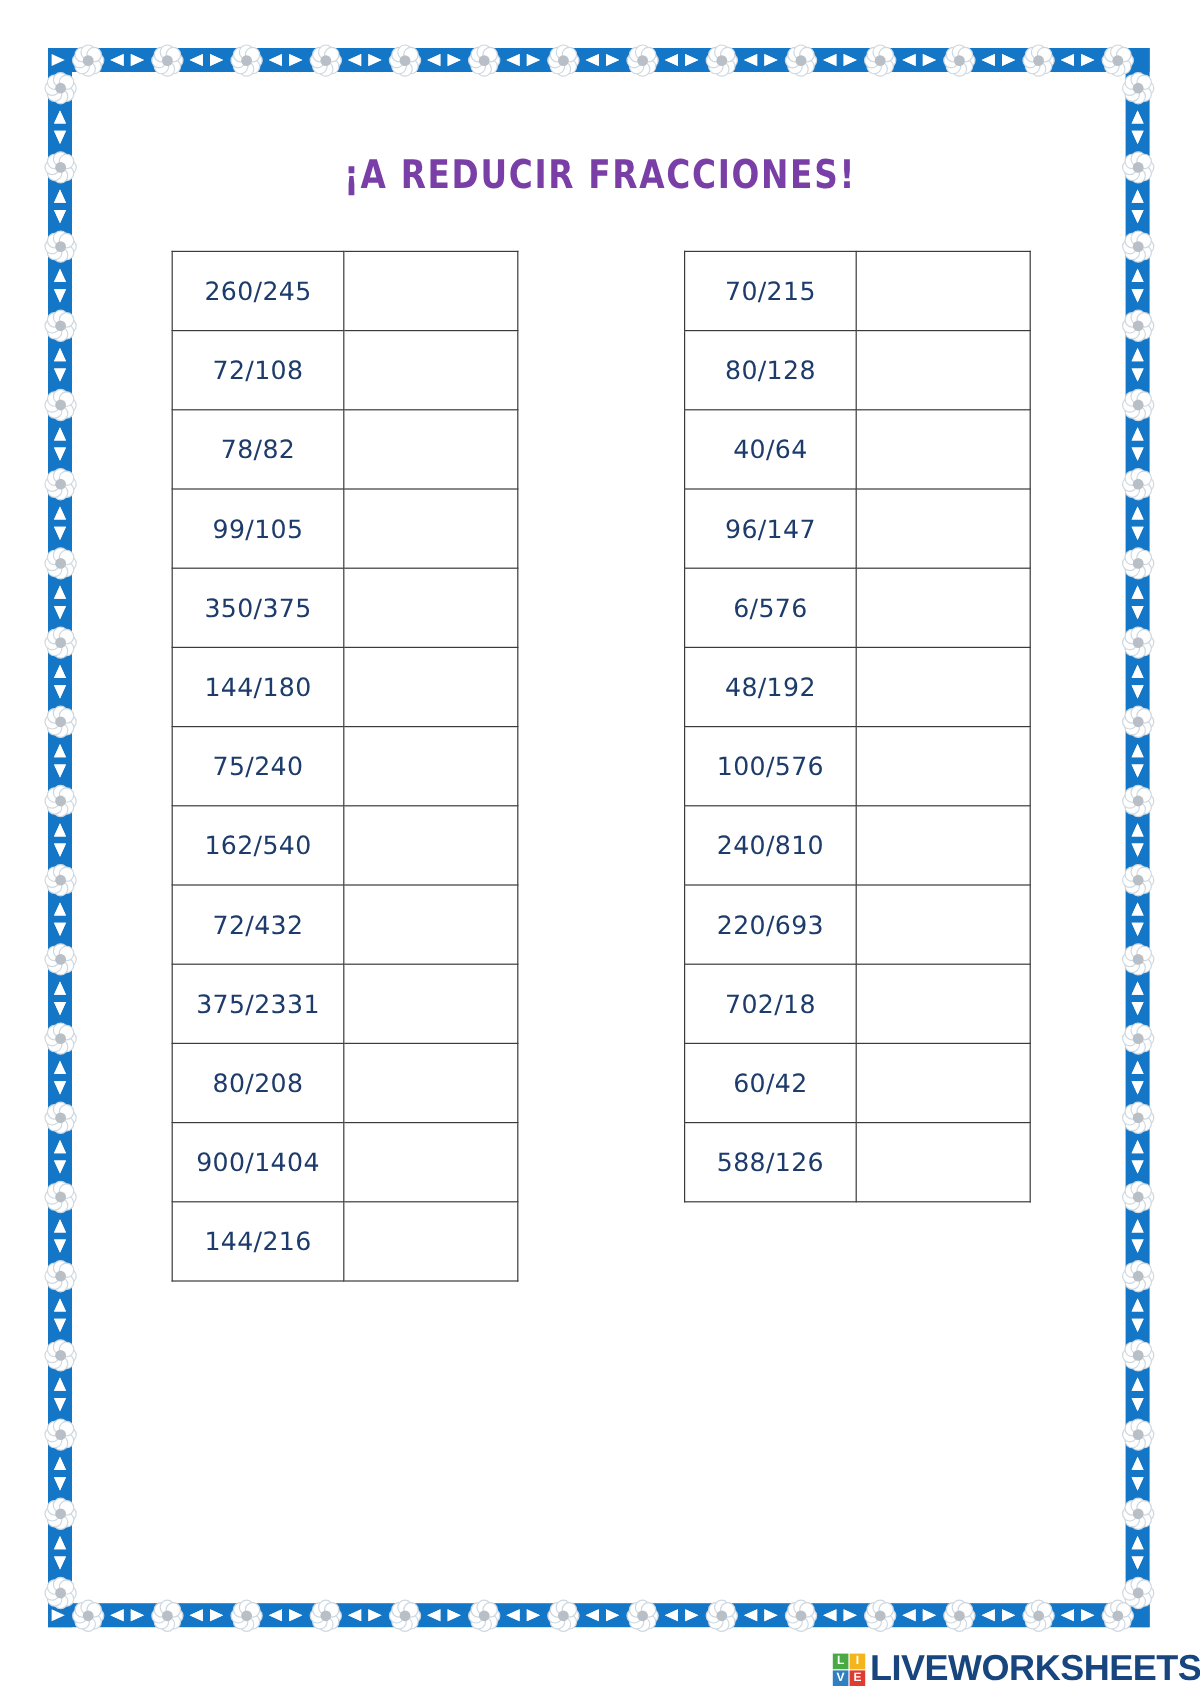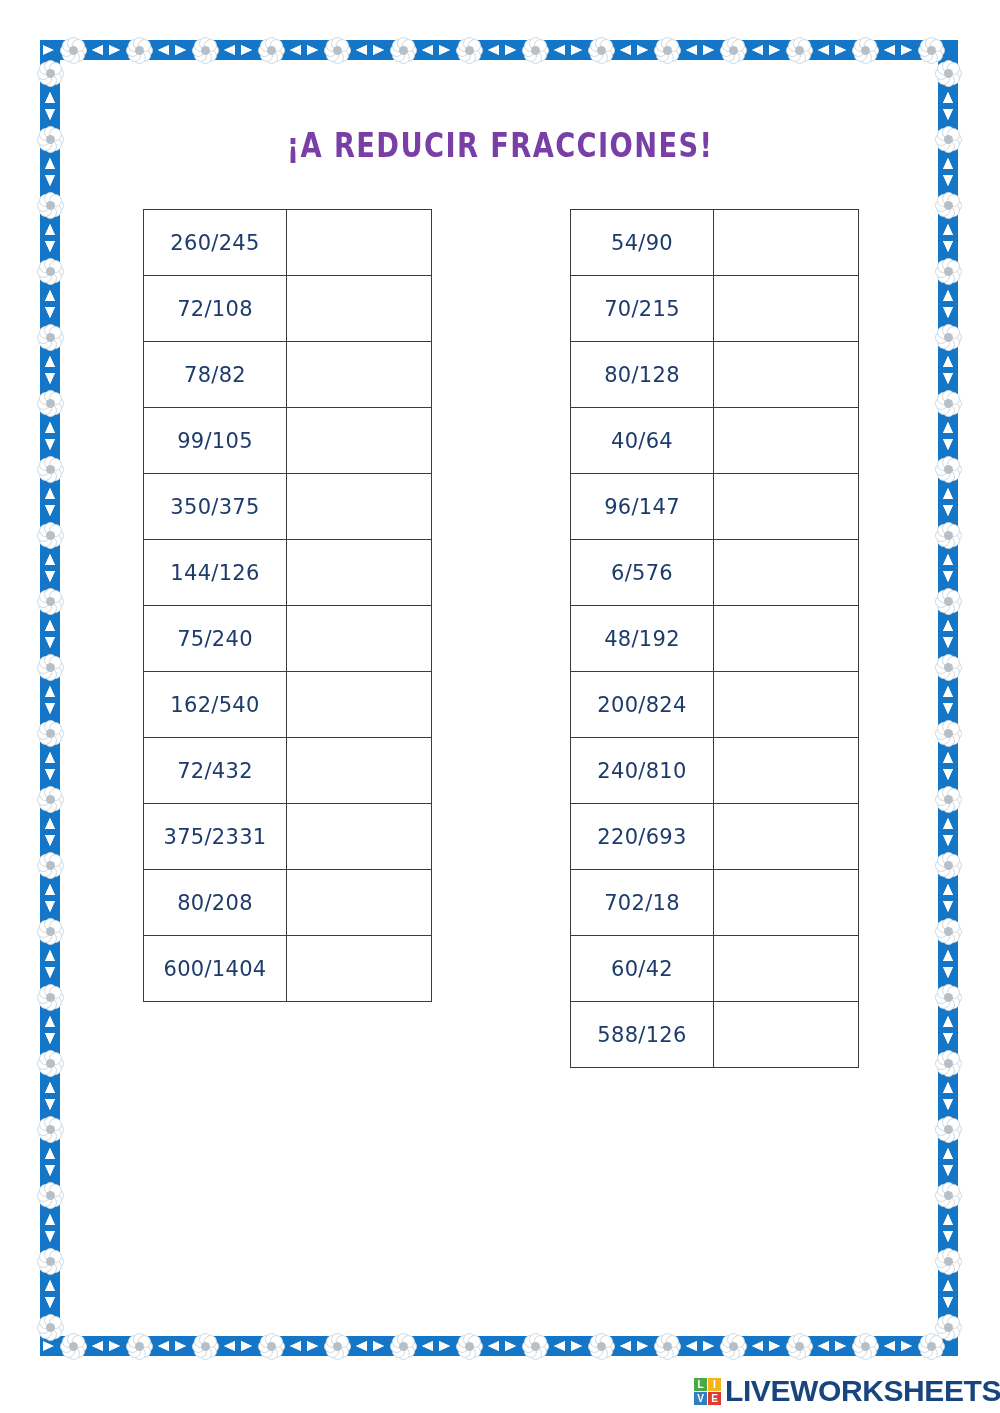--- a/index.html
+++ b/index.html
@@ -1185,21 +1185,21 @@
       </tr>
       <tr>
         <td class="col-fraction">99/105</td>
         <td class="col-answer"></td>
       </tr>
       <tr>
         <td class="col-fraction">350/375</td>
         <td class="col-answer"></td>
       </tr>
       <tr>
-        <td class="col-fraction">144/126</td>
+        <td class="col-fraction">144/180</td>
         <td class="col-answer"></td>
       </tr>
       <tr>
         <td class="col-fraction">75/240</td>
         <td class="col-answer"></td>
       </tr>
       <tr>
         <td class="col-fraction">162/540</td>
         <td class="col-answer"></td>
       </tr>
@@ -1209,33 +1209,33 @@
       </tr>
       <tr>
         <td class="col-fraction">375/2331</td>
         <td class="col-answer"></td>
       </tr>
       <tr>
         <td class="col-fraction">80/208</td>
         <td class="col-answer"></td>
       </tr>
       <tr>
-        <td class="col-fraction">600/1404</td>
+        <td class="col-fraction">900/1404</td>
+        <td class="col-answer"></td>
+      </tr>
+      <tr>
+        <td class="col-fraction">144/216</td>
         <td class="col-answer"></td>
       </tr>
     </tbody>
 </table>
 
 <table class="sheet-table" id="table-right">
   <tbody>
       <tr>
-        <td class="col-fraction">54/90</td>
-        <td class="col-answer"></td>
-      </tr>
-      <tr>
         <td class="col-fraction">70/215</td>
         <td class="col-answer"></td>
       </tr>
       <tr>
         <td class="col-fraction">80/128</td>
         <td class="col-answer"></td>
       </tr>
       <tr>
         <td class="col-fraction">40/64</td>
         <td class="col-answer"></td>
@@ -1246,21 +1246,21 @@
       </tr>
       <tr>
         <td class="col-fraction">6/576</td>
         <td class="col-answer"></td>
       </tr>
       <tr>
         <td class="col-fraction">48/192</td>
         <td class="col-answer"></td>
       </tr>
       <tr>
-        <td class="col-fraction">200/824</td>
+        <td class="col-fraction">100/576</td>
         <td class="col-answer"></td>
       </tr>
       <tr>
         <td class="col-fraction">240/810</td>
         <td class="col-answer"></td>
       </tr>
       <tr>
         <td class="col-fraction">220/693</td>
         <td class="col-answer"></td>
       </tr>

